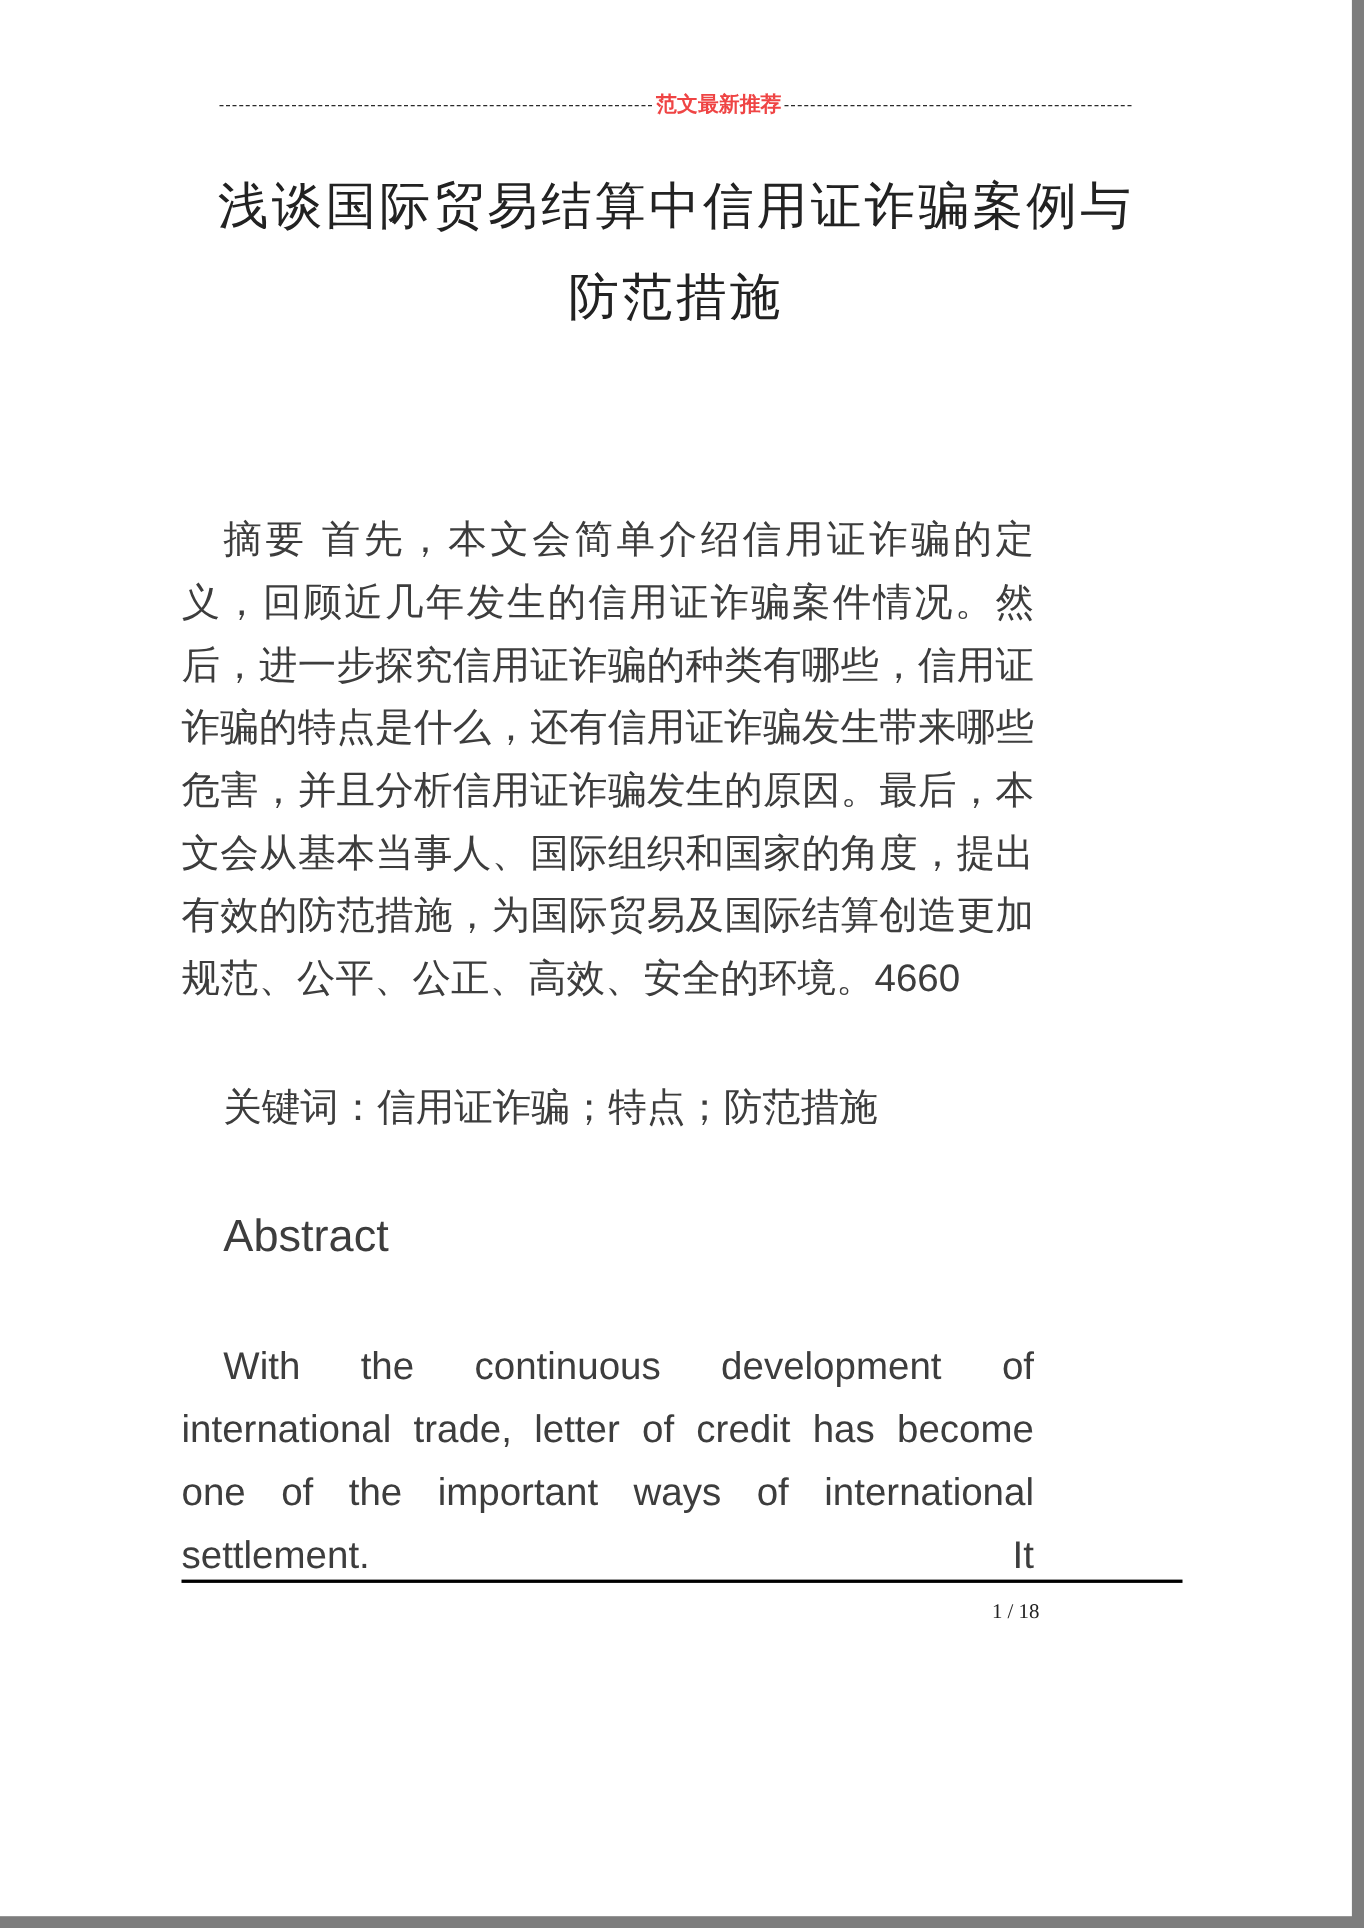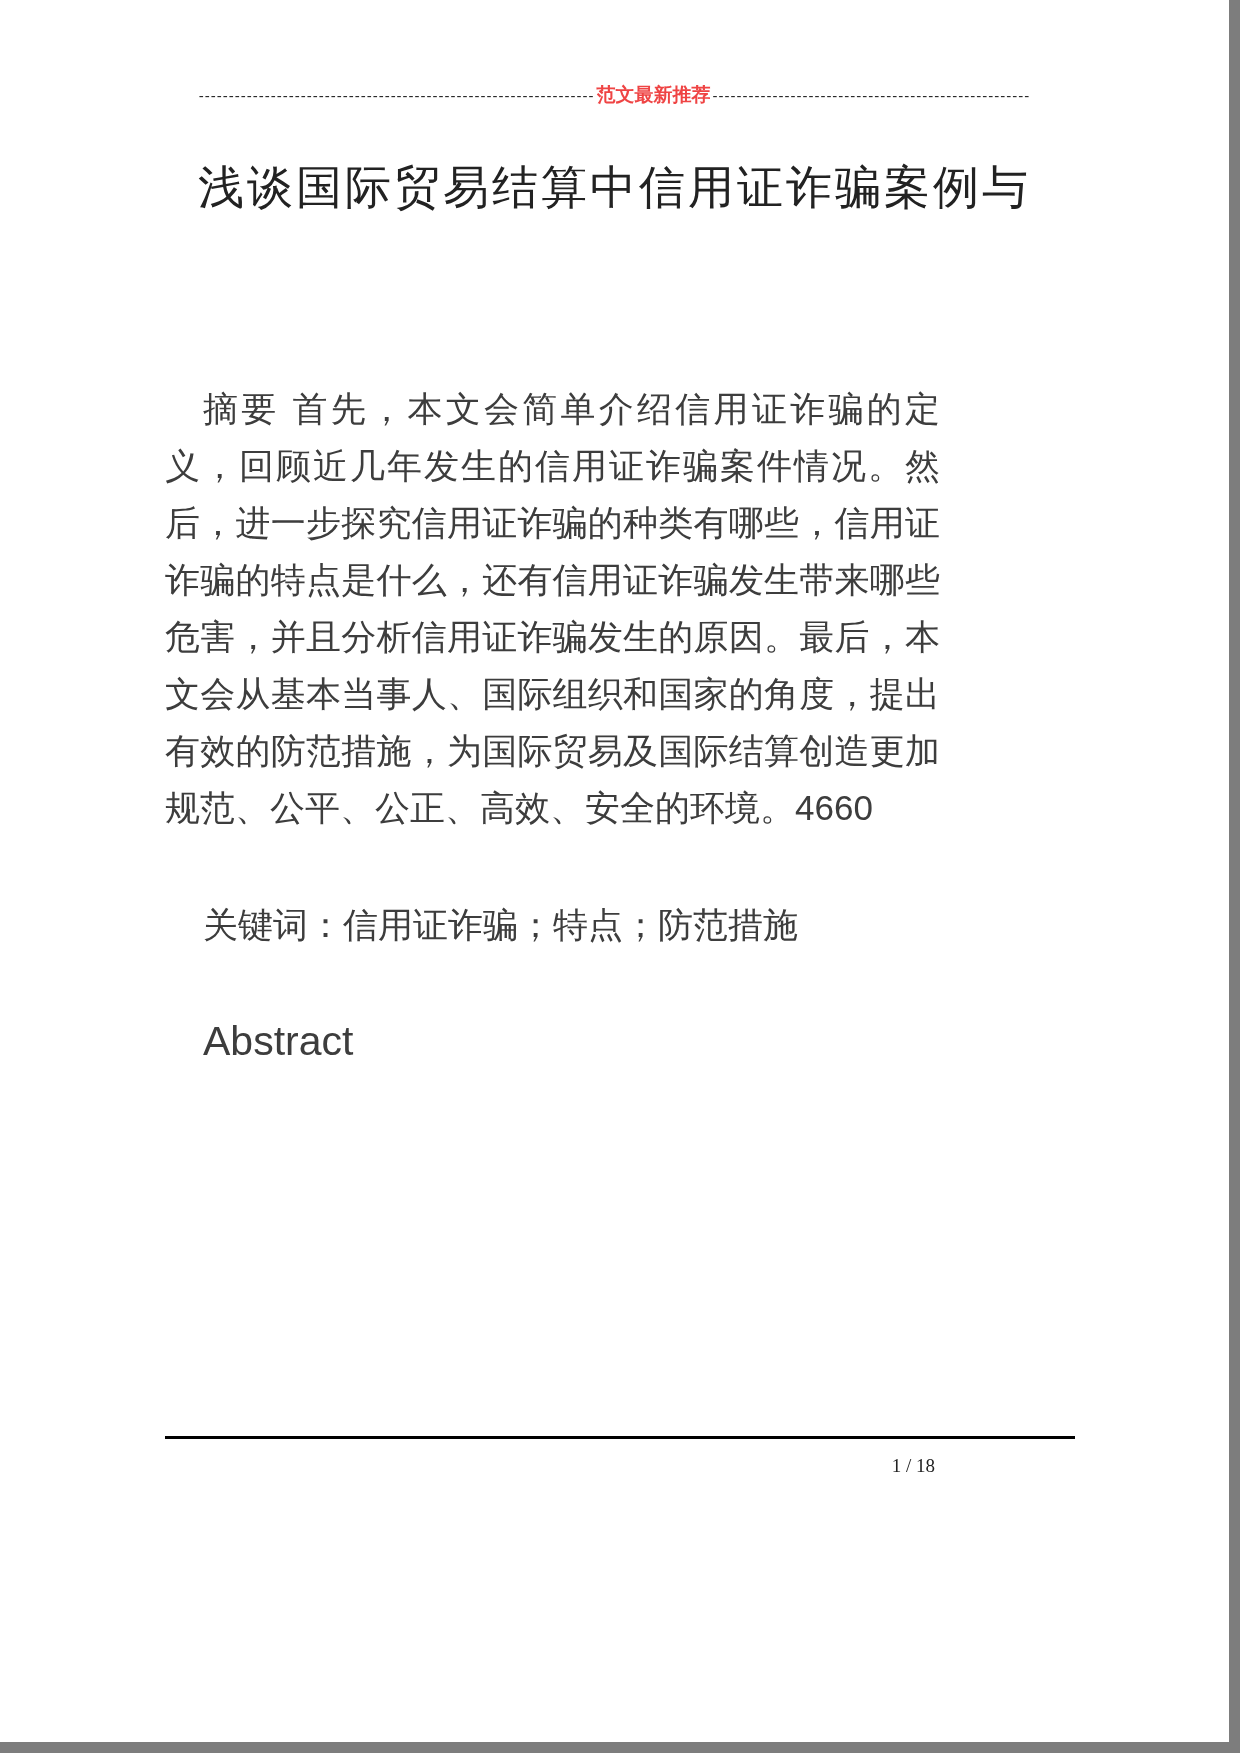--- a/index.html
+++ b/index.html
@@ -95,44 +95,45 @@
     top: 1436px;
     left: 165px;
     width: 910px;
     height: 3px;
     background: #000000;
   }
   .page-number {
     position: absolute;
     top: 1455px;
     left: 0;
-    right: 294px;
+    right: 284px;
     text-align: right;
     font-family: "Liberation Serif", "DejaVu Serif", serif;
     font-size: 19px;
     color: #222222;
   }
 </style>
 </head>
 <body>
 
 <div class="viewport">
   <div class="page">
 
     <div class="header-rule">
       <span class="dashes">------------------------------------------------------------------</span>
       <span class="header-label">范文最新推荐</span>
       <span class="dashes">-----------------------------------------------------</span>
     </div>
 
-    <h1 class="doc-title"><span>浅谈国际贸易结算中信用证诈骗案例与</span><br></h1>
+    <h1 class="doc-title"><span>浅谈国际贸易结算中信用证诈骗案例与</span><br><span>防范措施</span></h1>
 
     <div class="content">
       <p class="para">摘要 首先，本文会简单介绍信用证诈骗的定义，回顾近几年发生的信用证诈骗案件情况。然后，进一步探究信用证诈骗的种类有哪些，信用证诈骗的特点是什么，还有信用证诈骗发生带来哪些危害，并且分析信用证诈骗发生的原因。最后，本文会从基本当事人、国际组织和国家的角度，提出有效的防范措施，为国际贸易及国际结算创造更加规范、公平、公正、高效、安全的环境。4660</p>
       <p class="line-solo">关键词：信用证诈骗；特点；防范措施</p>
       <p class="abstract-heading">Abstract</p>
+      <p class="para-en">With the continuous development of international trade, letter of credit has become one of the important ways of international settlement. It</p>
     </div>
 
     <div class="footer-rule"></div>
     <div class="page-number">1 / 18</div>
 
   </div>
 </div>
 
 </body></html>

